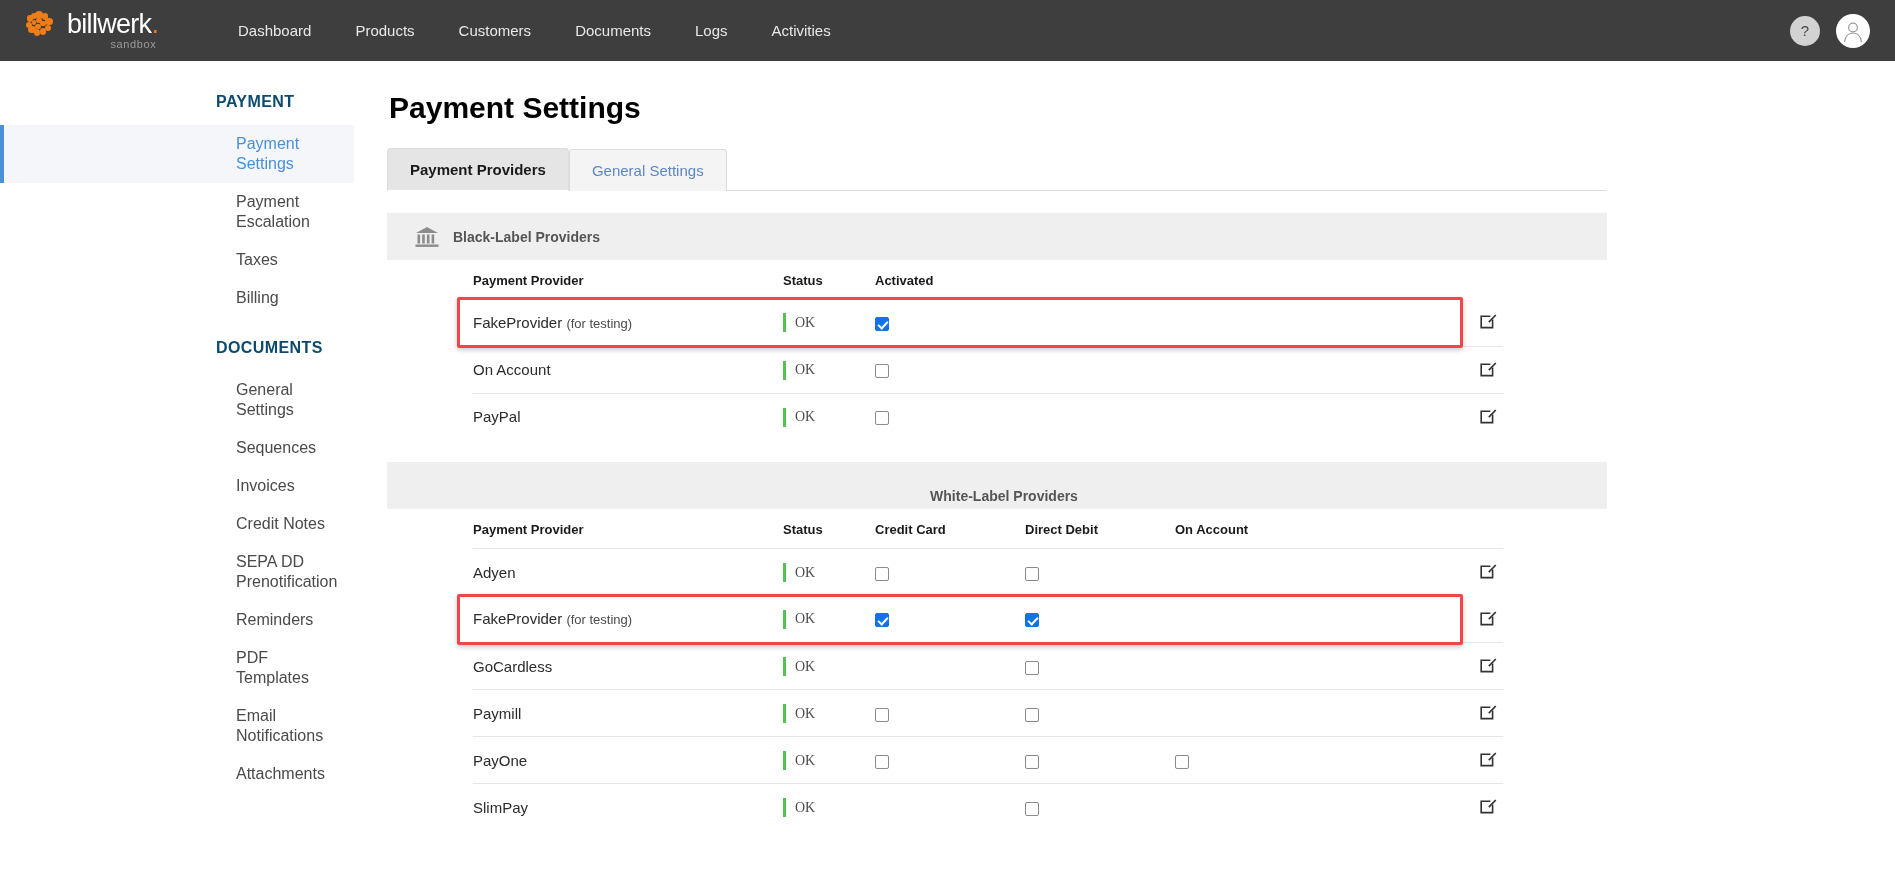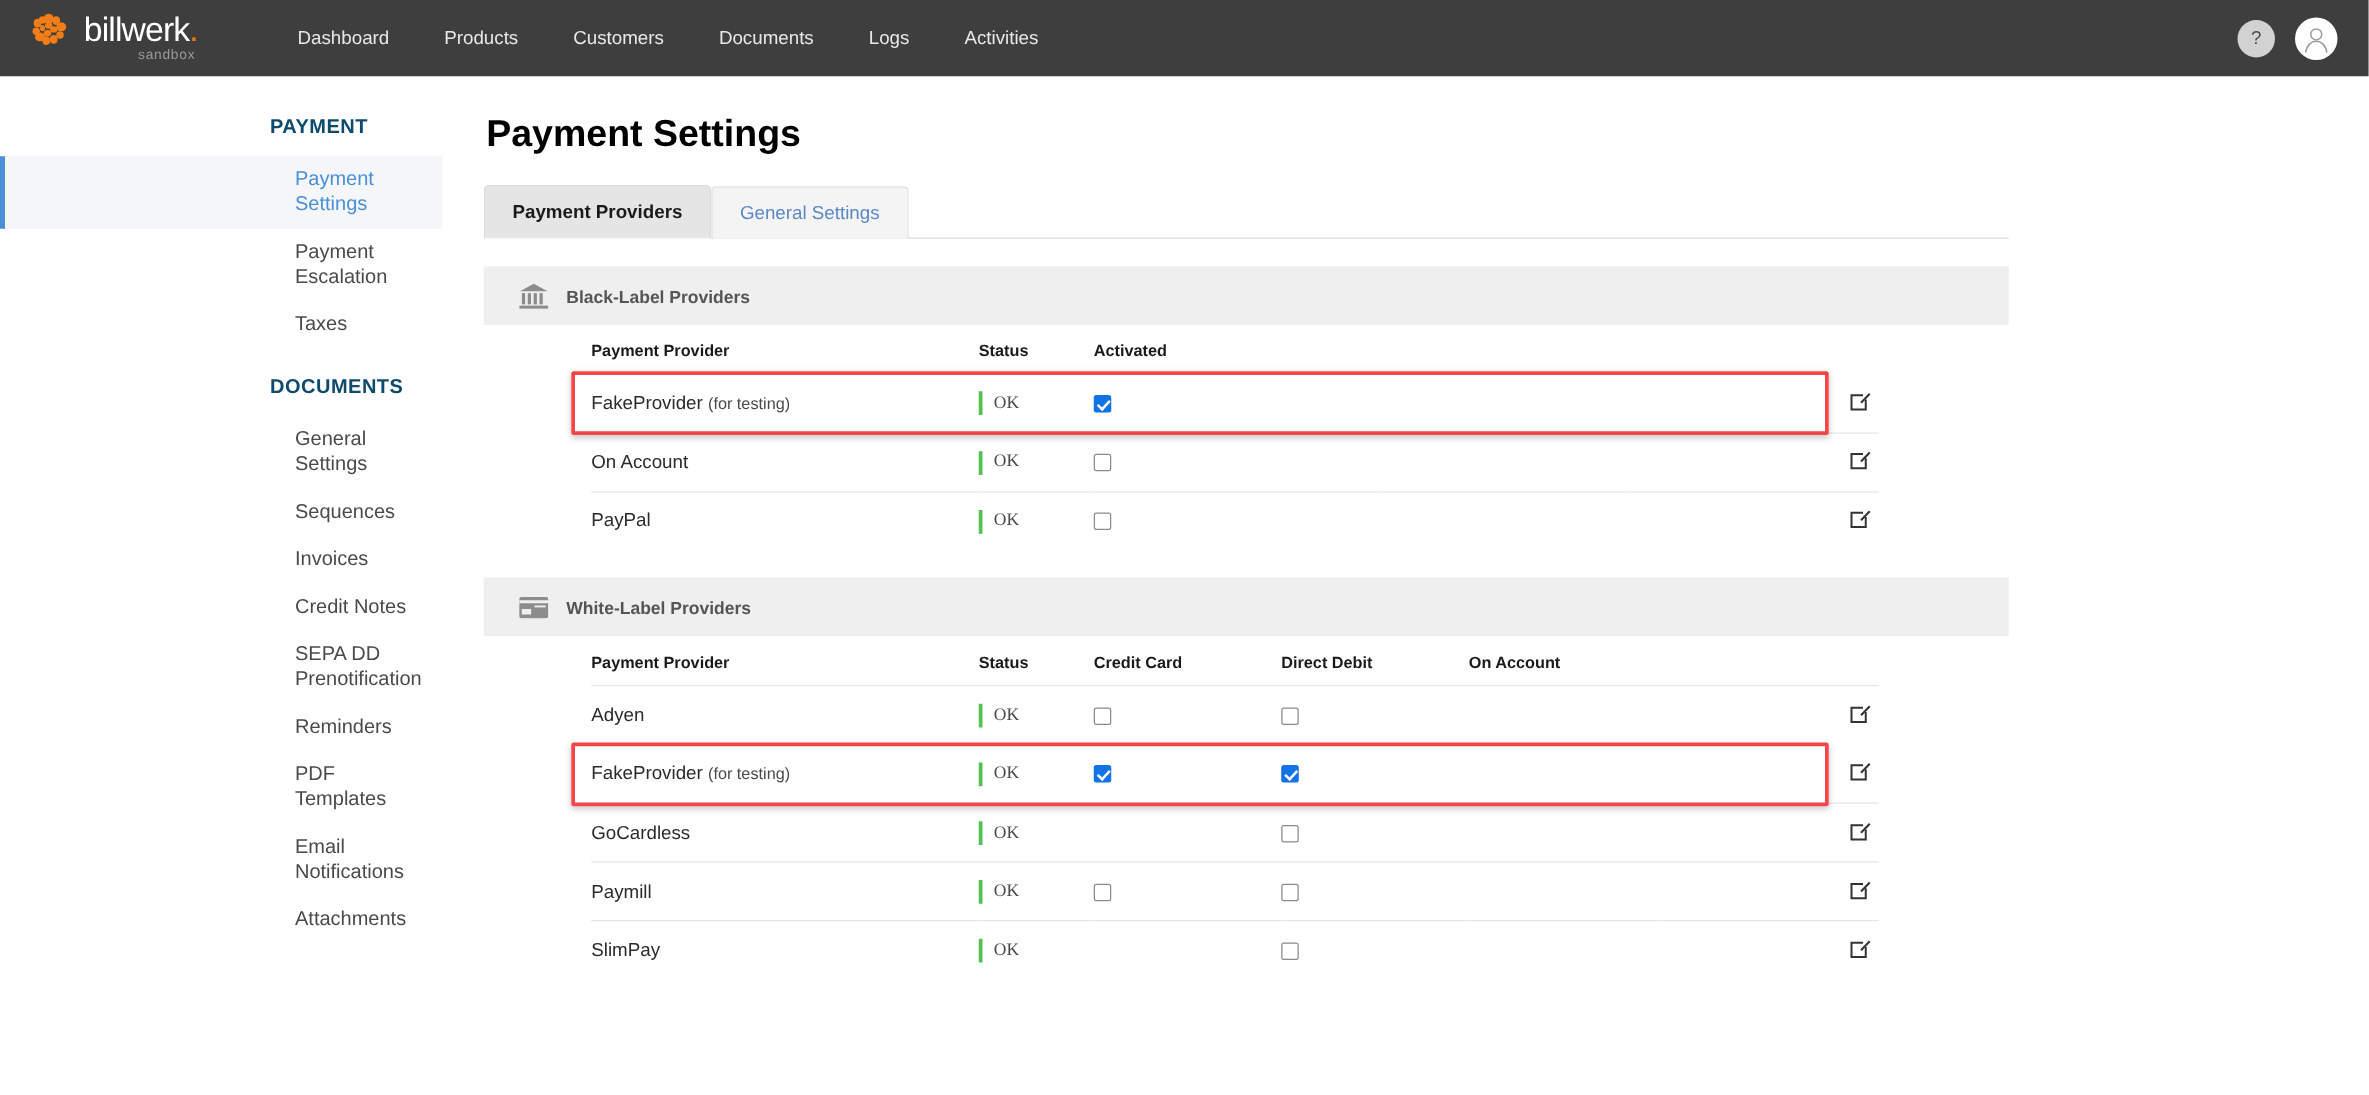--- a/index.html
+++ b/index.html
@@ -212,20 +212,21 @@
   </div>
 </div>
 
 <div class="page">
 
   <div class="sidebar" id="sidebar">
       <div class="side-section">PAYMENT</div>
       <div class="side-item active">Payment Settings</div>
       <div class="side-item">Payment Escalation</div>
       <div class="side-item">Taxes</div>
+      <div class="side-item">Billing</div>
       <div class="side-section second">DOCUMENTS</div>
       <div class="side-item">General Settings</div>
       <div class="side-item">Sequences</div>
       <div class="side-item">Invoices</div>
       <div class="side-item">Credit Notes</div>
       <div class="side-item">SEPA DD Prenotification</div>
       <div class="side-item">Reminders</div>
       <div class="side-item">PDF Templates</div>
       <div class="side-item">Email Notifications</div>
       <div class="side-item">Attachments</div>
@@ -295,21 +296,21 @@
                 <td class="edit-cell"><svg width="17" height="17" viewBox="0 0 17 17">
                     <path d="M1.2 4.2 h8.4 M1.2 4.2 v11.4 h11.4 v-7.2" fill="none" stroke="#333" stroke-width="1.6" stroke-linecap="square"></path>
                     <path d="M8.2 9.6 L15.2 2.4 L16.4 3.6 L9.4 10.8 Z" fill="#333"></path>
                   </svg></td>
               </tr>
             </tbody>
           </table>
         <div class="hl-box" id="bl-hl" style="left: 70px; top: 37px; width: 1006px; height: 51px;"></div>
       </div>
 
-      <div class="section-head" style="margin-top:22px;">
+      <div class="section-head" style="margin-top:22px;flex-direction:column;">
         <svg width="24" height="18" viewBox="0 0 24 18">
           <rect x="0.5" y="0.5" width="23" height="17" rx="1.5" fill="#8c8c8c"></rect>
           <rect x="0.5" y="3.2" width="23" height="2.4" fill="#efefef"></rect>
           <rect x="2.4" y="10.2" width="7.5" height="4.4" fill="#efefef"></rect>
           <rect x="12.5" y="7.4" width="9" height="1.5" fill="#efefef"></rect>
         </svg>
         <div class="section-title">White-Label Providers</div>
       </div>
       <div class="hl-wrap">
         <table class="providers" id="wl-table">
@@ -367,20 +368,31 @@
                 <td><span class="prov-name">Paymill</span></td>
                 <td class="status-cell"><span class="status-bar"></span><span class="status-text">OK</span></td>
                 <td><span class="cb"></span></td>
                 <td><span class="cb"></span></td>
                 <td></td>
                 <td class="edit-cell"><svg width="17" height="17" viewBox="0 0 17 17">
                     <path d="M1.2 4.2 h8.4 M1.2 4.2 v11.4 h11.4 v-7.2" fill="none" stroke="#333" stroke-width="1.6" stroke-linecap="square"></path>
                     <path d="M8.2 9.6 L15.2 2.4 L16.4 3.6 L9.4 10.8 Z" fill="#333"></path>
                   </svg></td>
               </tr>
+              <tr class="" id="wl-row-4">
+                <td><span class="prov-name">PayOne</span></td>
+                <td class="status-cell"><span class="status-bar"></span><span class="status-text">OK</span></td>
+                <td><span class="cb"></span></td>
+                <td><span class="cb"></span></td>
+                <td><span class="cb"></span></td>
+                <td class="edit-cell"><svg width="17" height="17" viewBox="0 0 17 17">
+                    <path d="M1.2 4.2 h8.4 M1.2 4.2 v11.4 h11.4 v-7.2" fill="none" stroke="#333" stroke-width="1.6" stroke-linecap="square"></path>
+                    <path d="M8.2 9.6 L15.2 2.4 L16.4 3.6 L9.4 10.8 Z" fill="#333"></path>
+                  </svg></td>
+              </tr>
               <tr class="" id="wl-row-5">
                 <td><span class="prov-name">SlimPay</span></td>
                 <td class="status-cell"><span class="status-bar"></span><span class="status-text">OK</span></td>
                 <td></td>
                 <td><span class="cb"></span></td>
                 <td></td>
                 <td class="edit-cell"><svg width="17" height="17" viewBox="0 0 17 17">
                     <path d="M1.2 4.2 h8.4 M1.2 4.2 v11.4 h11.4 v-7.2" fill="none" stroke="#333" stroke-width="1.6" stroke-linecap="square"></path>
                     <path d="M8.2 9.6 L15.2 2.4 L16.4 3.6 L9.4 10.8 Z" fill="#333"></path>
                   </svg></td>

